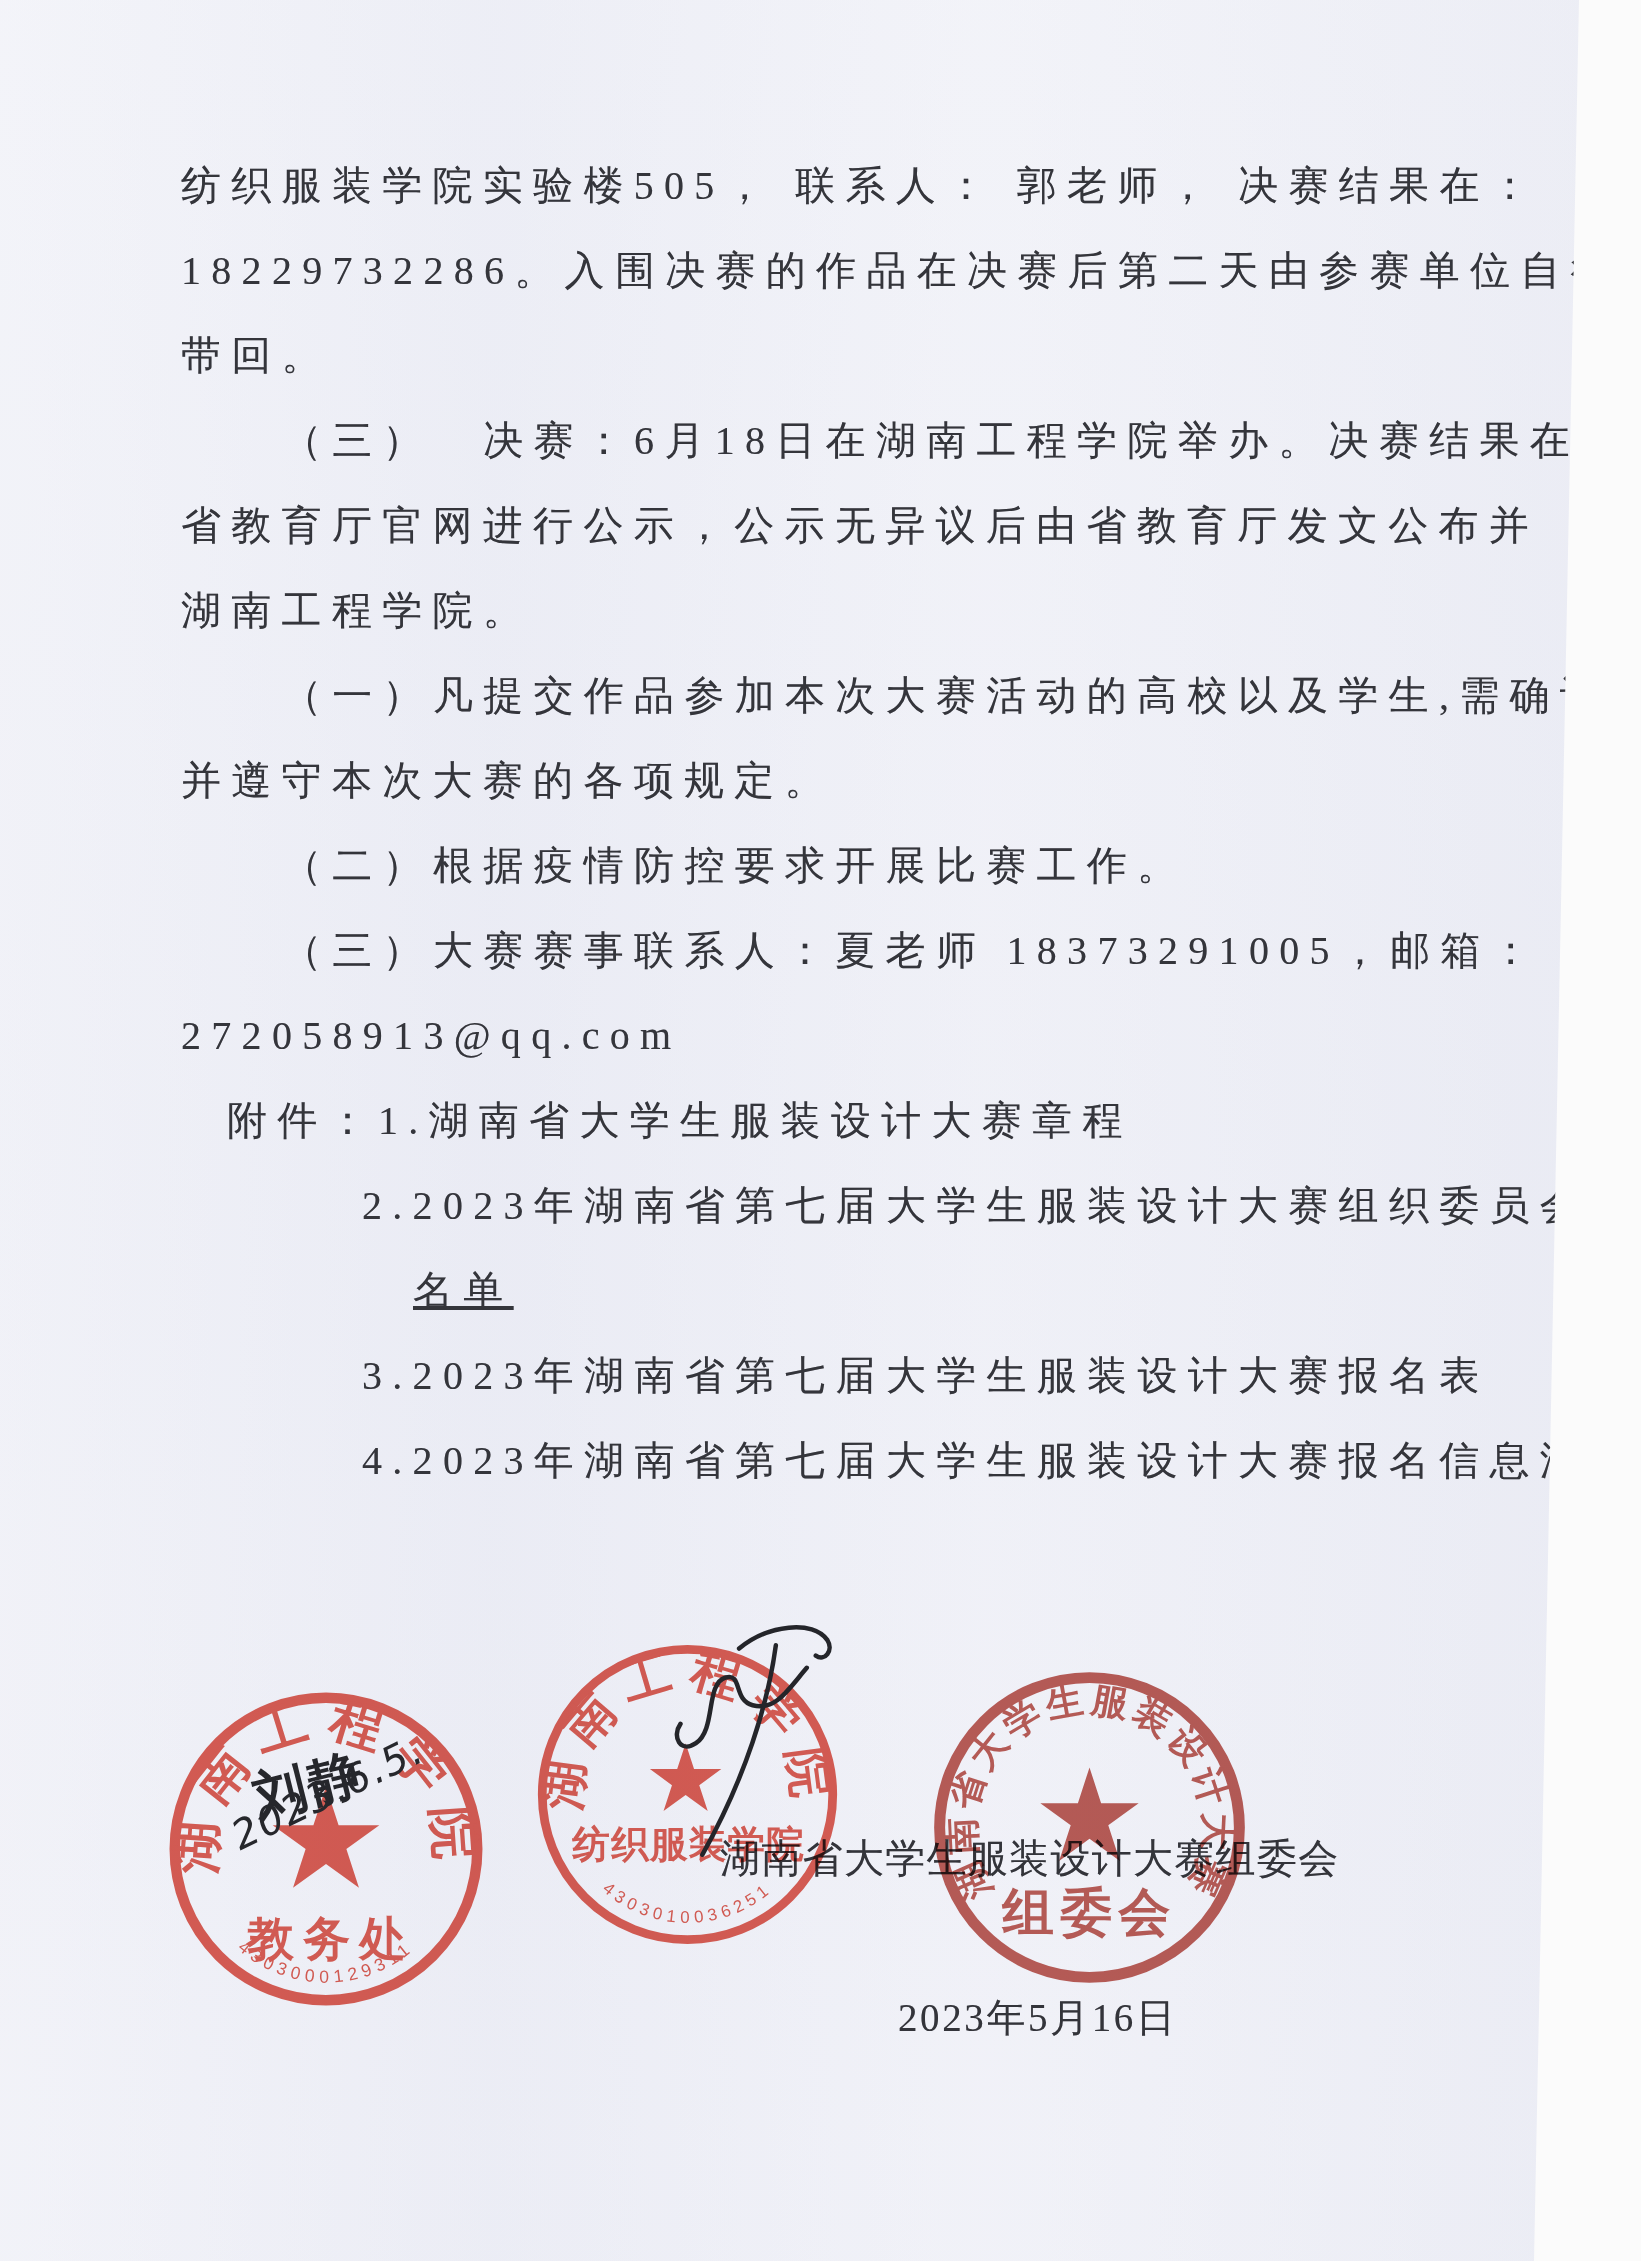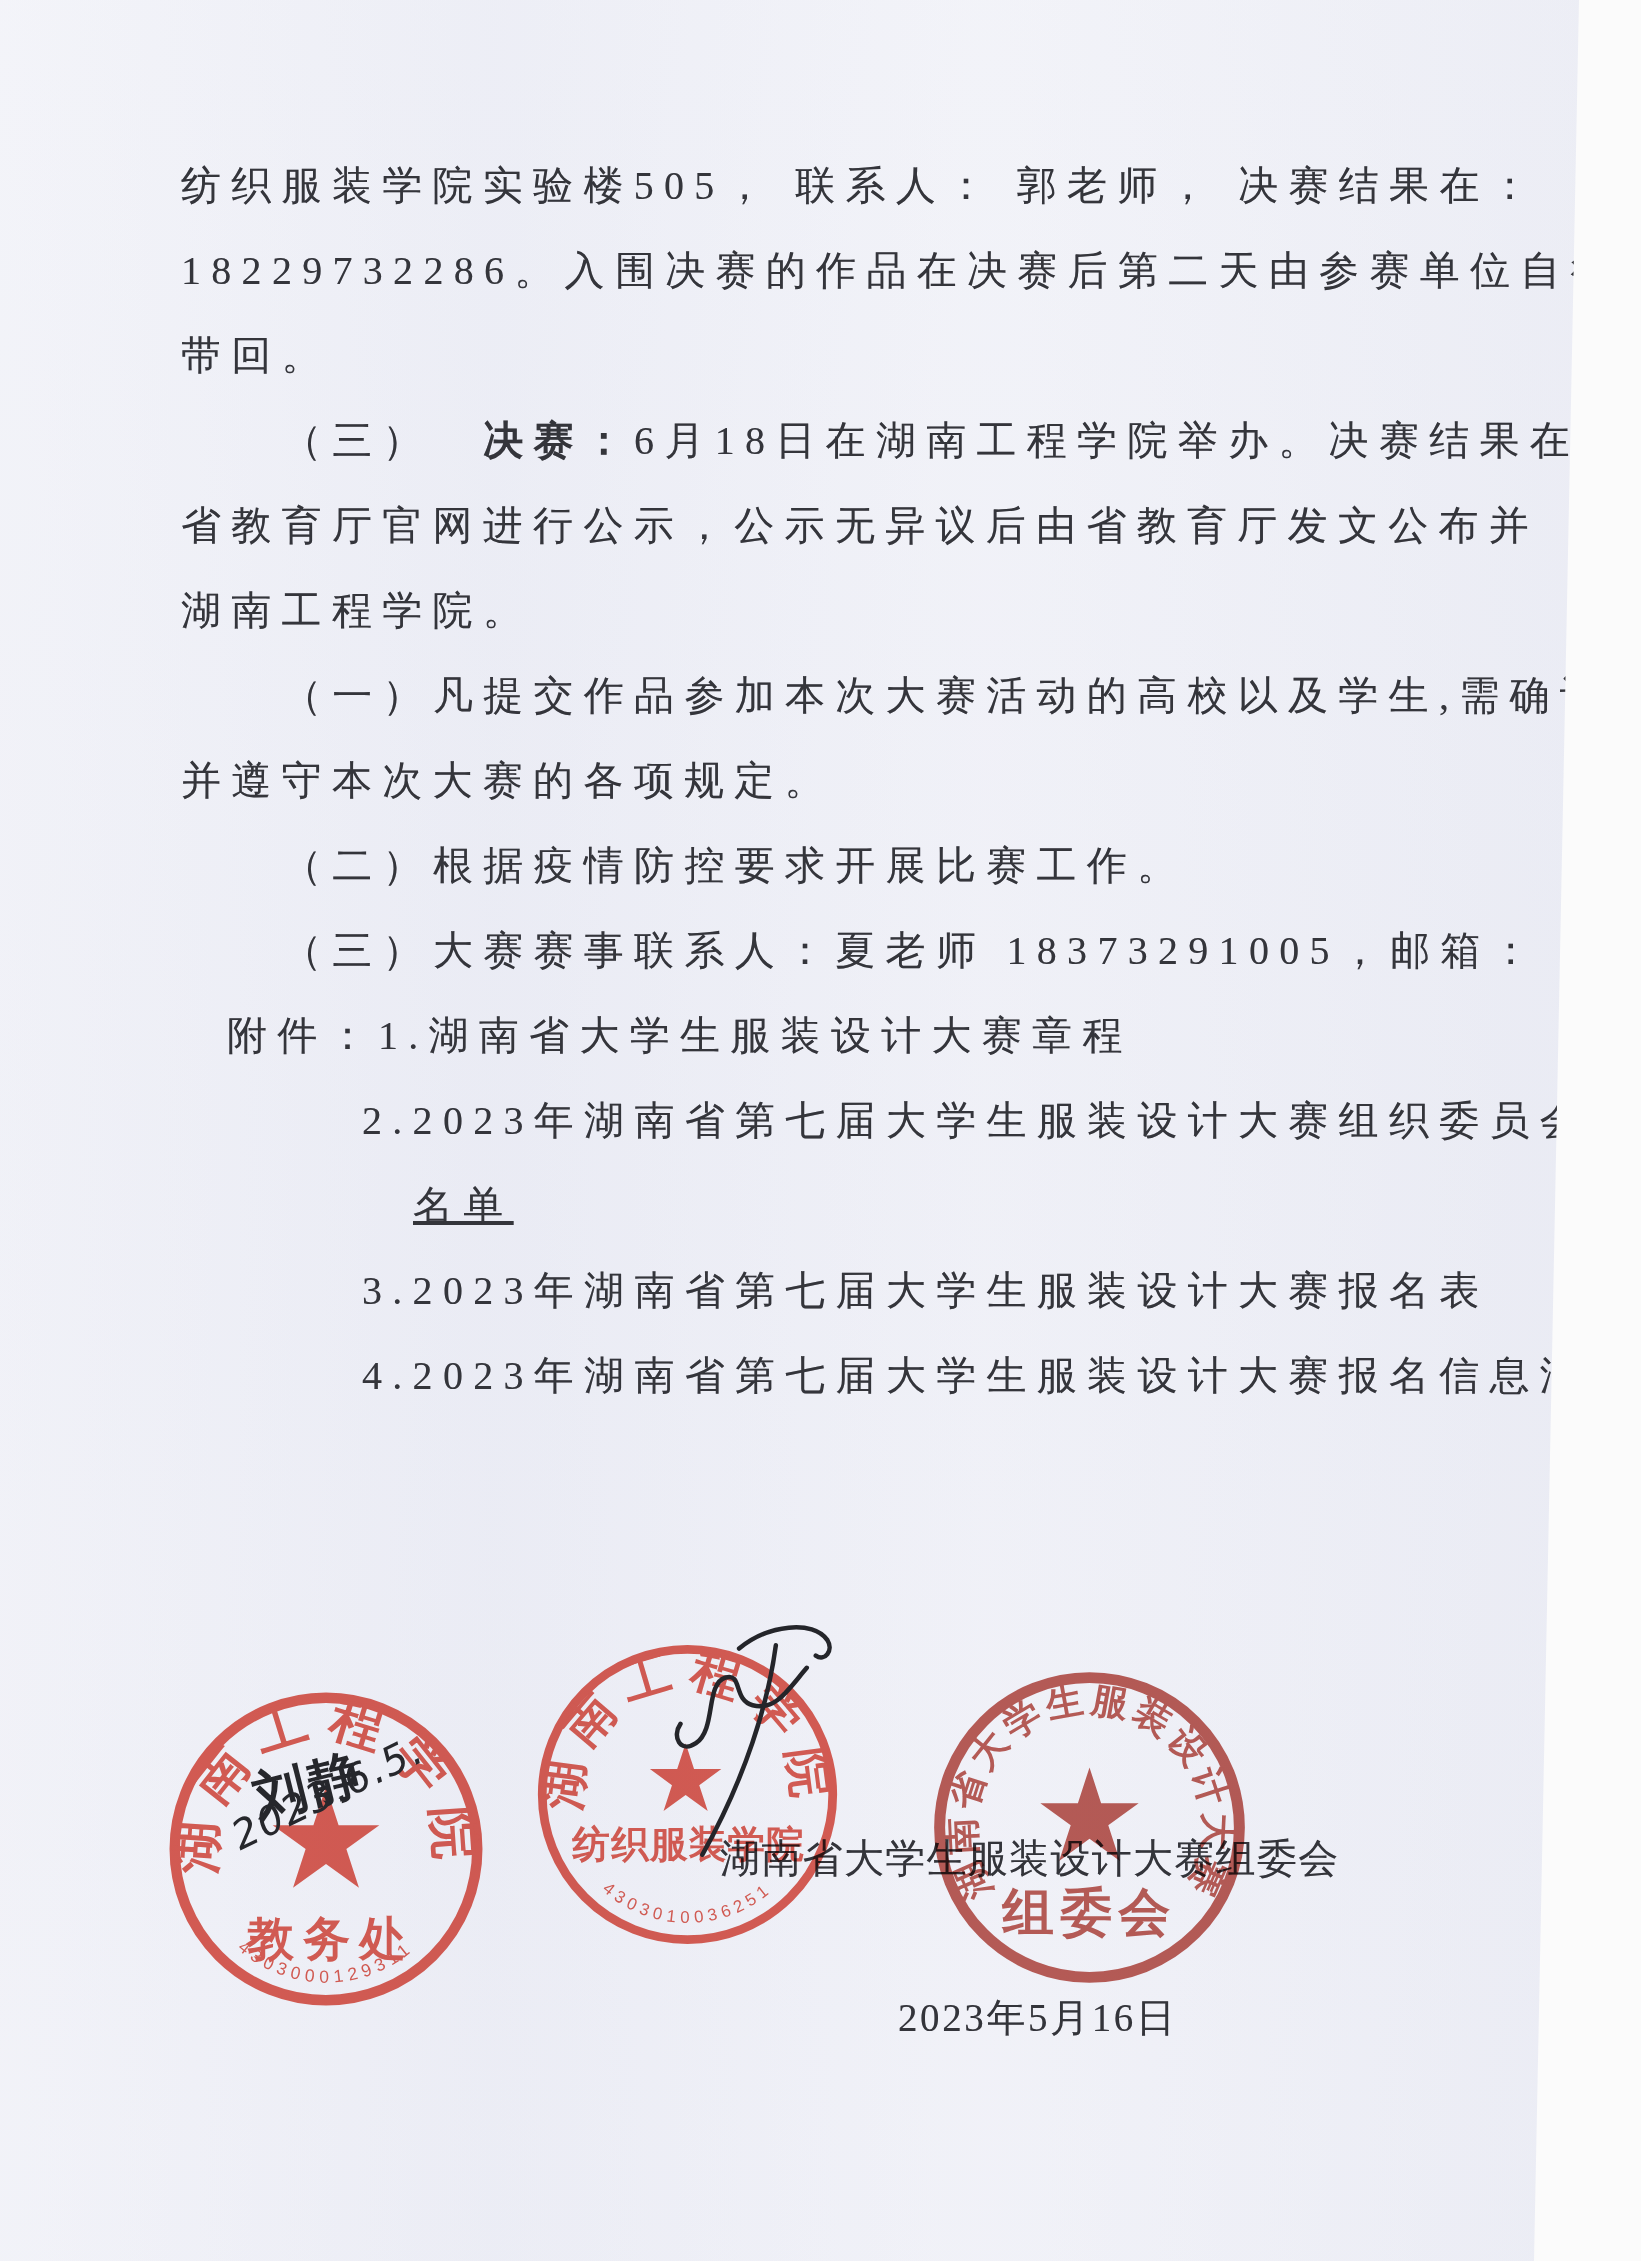--- a/index.html
+++ b/index.html
@@ -19,21 +19,21 @@
     background:#fbfbfb;
     clip-path:polygon(62px 0, 125px 0, 125px 2261px, 17px 2261px);
   }
   
   .doc-text{position:absolute;left:181px;top:143px;width:1323px;}
   .doc-line{
     height:85px;line-height:85px;white-space:nowrap;
     font-size:40px;letter-spacing:10.3px;color:#34353b;
     text-shadow:0 0 0.6px rgba(52,53,59,.35);
   }
-  .doc-line b{font-weight:700;}
+  .doc-line b{font-weight:400;}
   .m1{padding-left:101px;}
   .m2{padding-left:46px;}
   .m3{padding-left:181px;}
   .m4{padding-left:232px;text-decoration:underline;}
   
   .typed{
     position:absolute;white-space:nowrap;color:#33343a;
     font-size:40px;text-shadow:0 0 0.6px rgba(52,53,59,.35);
   }
   .committee{left:720px;top:1831px;height:55px;line-height:55px;letter-spacing:1.3px;z-index:3;}
@@ -76,20 +76,21 @@
 
 
       <div class="doc-line m1"><span>（一）凡提交作品参加本次大赛活动的高校以及学生,需确认</span><b></b><span></span></div>
 
       <div class="doc-line m0"><span>并遵守本次大赛的各项规定。</span><b></b><span></span></div>
 
       <div class="doc-line m1"><span>（二）根据疫情防控要求开展比赛工作。</span><b></b><span></span></div>
 
       <div class="doc-line m1"><span>（三）大赛赛事联系人：夏老师 18373291005，邮箱：</span><b></b><span></span></div>
 
+      <div class="doc-line m0"><span>272058913@qq.com</span><b></b><span></span></div>
 
       <div class="doc-line m2"><span>附件：1.湖南省大学生服装设计大赛章程</span><b></b><span></span></div>
 
       <div class="doc-line m3"><span>2.2023年湖南省第七届大学生服装设计大赛组织委员会</span><b></b><span></span></div>
 
       <div class="doc-line m4"><span>名单</span><b></b><span></span></div>
 
       <div class="doc-line m3"><span>3.2023年湖南省第七届大学生服装设计大赛报名表</span><b></b><span></span></div>
 
       <div class="doc-line m3"><span>4.2023年湖南省第七届大学生服装设计大赛报名信息汇</span><b></b><span></span></div>

